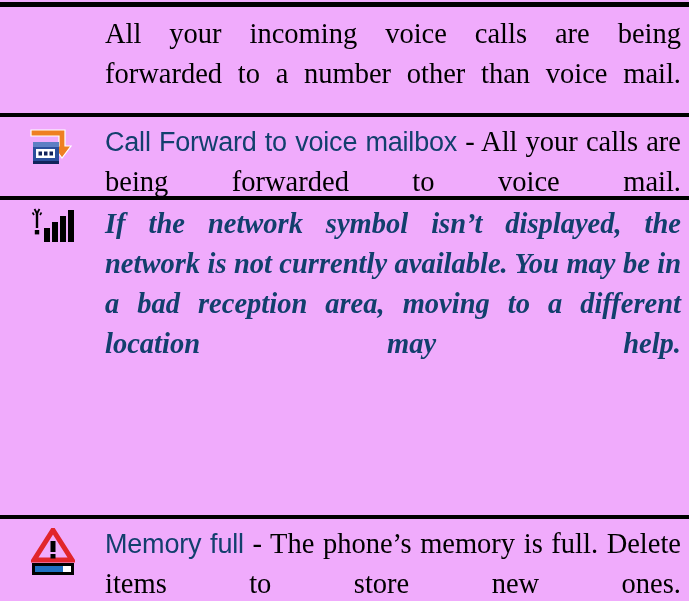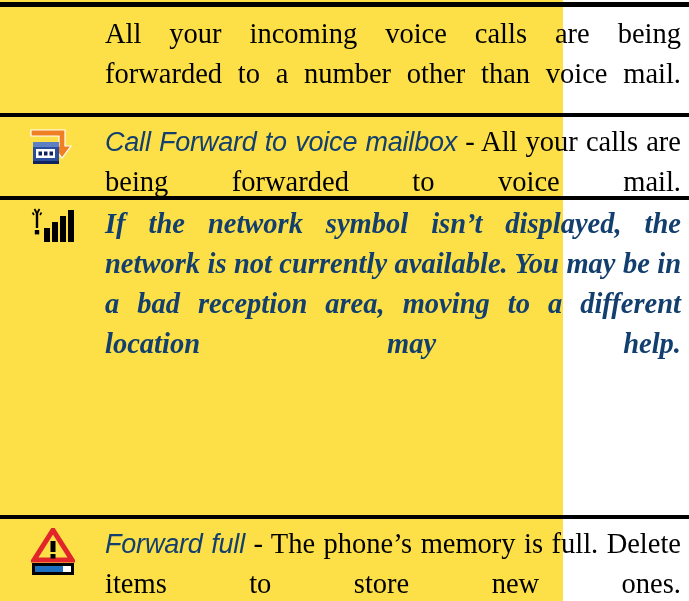--- a/index.html
+++ b/index.html
@@ -10,23 +10,23 @@
   body {
     width: 689px;
     height: 601px;
     overflow: hidden;
     font-family: "Liberation Serif", "DejaVu Serif", serif;
     color: #000000;
   }
 
   .page {
     position: relative;
-    width: 563px;
+    width: 689px;
     height: 601px;
-    background: #fde047;
+    background: #f0abfc;
   }
 
   
   .rule {
     position: absolute;
     left: 0;
     width: 689px;
     background: #000000;
   }
   .rule-top    { top: 2px;   height: 5px; }
@@ -69,21 +69,20 @@
   }
   
   p.para::after {
     content: "";
     display: inline-block;
     width: 100%;
   }
 
   .lbl {
     font-family: "Liberation Sans", "DejaVu Sans", sans-serif;
-    font-style: italic;
     font-weight: 400;
     color: #123f6d;
     font-size: 27px;
     letter-spacing: -0.2px;
   }
 
   p.note {
     margin: 0;
     font-family: "Liberation Serif", "DejaVu Serif", serif;
     font-style: italic;
@@ -181,17 +180,17 @@
           <rect x="19.5" y="13" width="5" height="11" fill="#000000"></rect>
           <rect x="19.5" y="26" width="5" height="4.5" fill="#000000"></rect>
 
           <rect x="1" y="35" width="42" height="12" fill="#000000"></rect>
           <rect x="4" y="38" width="36" height="6" fill="#ffffff"></rect>
           <rect x="4" y="38" width="28" height="6" fill="#1f6fc0"></rect>
         </svg>
       </span>
     </div>
     <div class="textcell">
-      <p class="para"><span class="lbl">Forward full</span><span> - The phone’s memory is full. Delete items to store new ones.</span></p>
+      <p class="para"><span class="lbl">Memory full</span><span> - The phone’s memory is full. Delete items to store new ones.</span></p>
     </div>
   </div>
 
 </div>
 
 </body></html>

